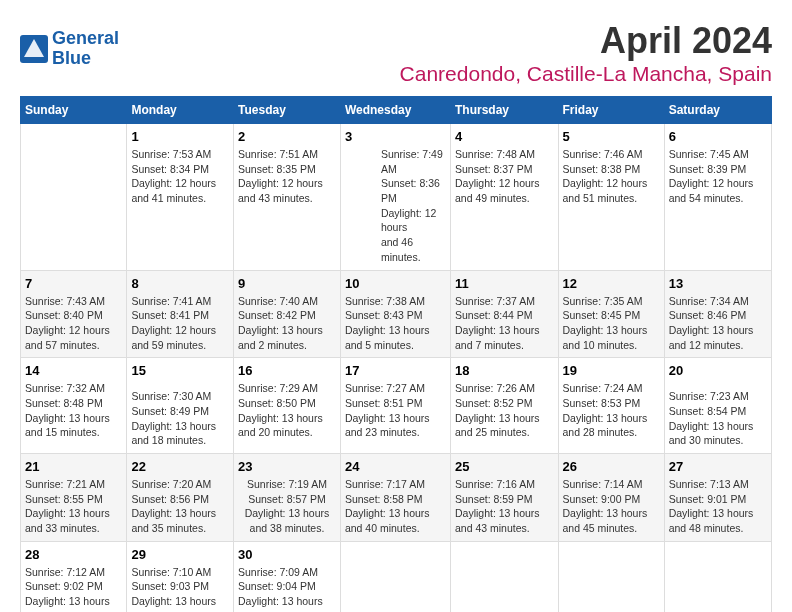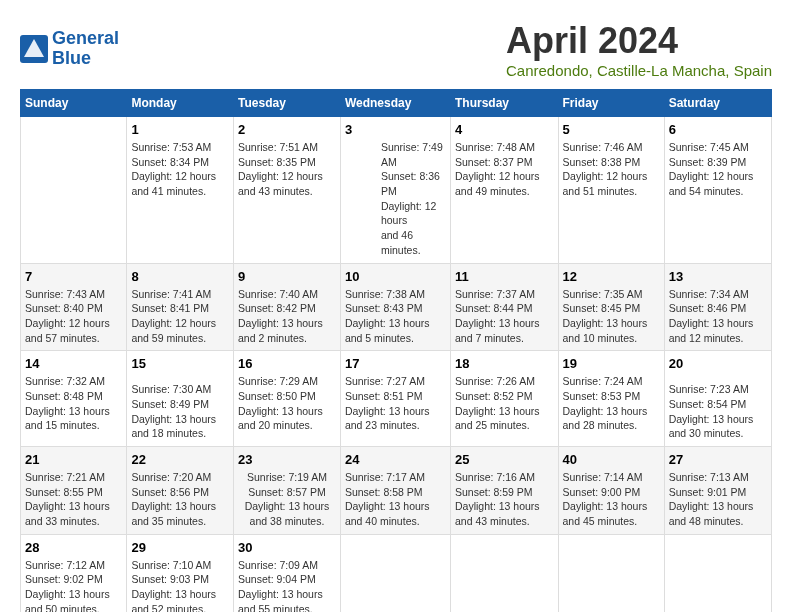--- a/index.html
+++ b/index.html
@@ -29,30 +29,30 @@
       line-height: 1.1;
     }
     .logo-text span {
       color: #1a5fa8;
     }
     .logo-icon {
       width: 28px;
       height: 28px;
     }
     .title-area {
-      text-align: left;
+      text-align: right;
     }
     .month-title {
       font-size: 36px;
       font-weight: bold;
       color: #333;
     }
     .location {
-      font-size: 15px;
-      color: #4d7c0f;
+      font-size: 21px;
+      color: #be185d;
     }
     table {
       width: 100%;
       border-collapse: collapse;
       font-size: 11px;
       border-radius: 9px;
     }
     thead tr {
       background-color: #1a5fa8;
       color: #fff;
@@ -306,21 +306,21 @@
 and 40 minutes.</div>
         </td>
         <td>
           <span class="day-number">25</span>
           <div class="day-info" style="white-space: pre-line;">Sunrise: 7:16 AM
 Sunset: 8:59 PM
 Daylight: 13 hours
 and 43 minutes.</div>
         </td>
         <td>
-          <span class="day-number">40</span>
+          <span class="day-number">26</span>
           <div class="day-info" style="white-space: pre-line;">Sunrise: 7:14 AM
 Sunset: 9:00 PM
 Daylight: 13 hours
 and 45 minutes.</div>
         </td>
         <td>
           <span class="day-number">27</span>
           <div class="day-info" style="white-space: pre-line;">Sunrise: 7:13 AM
 Sunset: 9:01 PM
 Daylight: 13 hours

